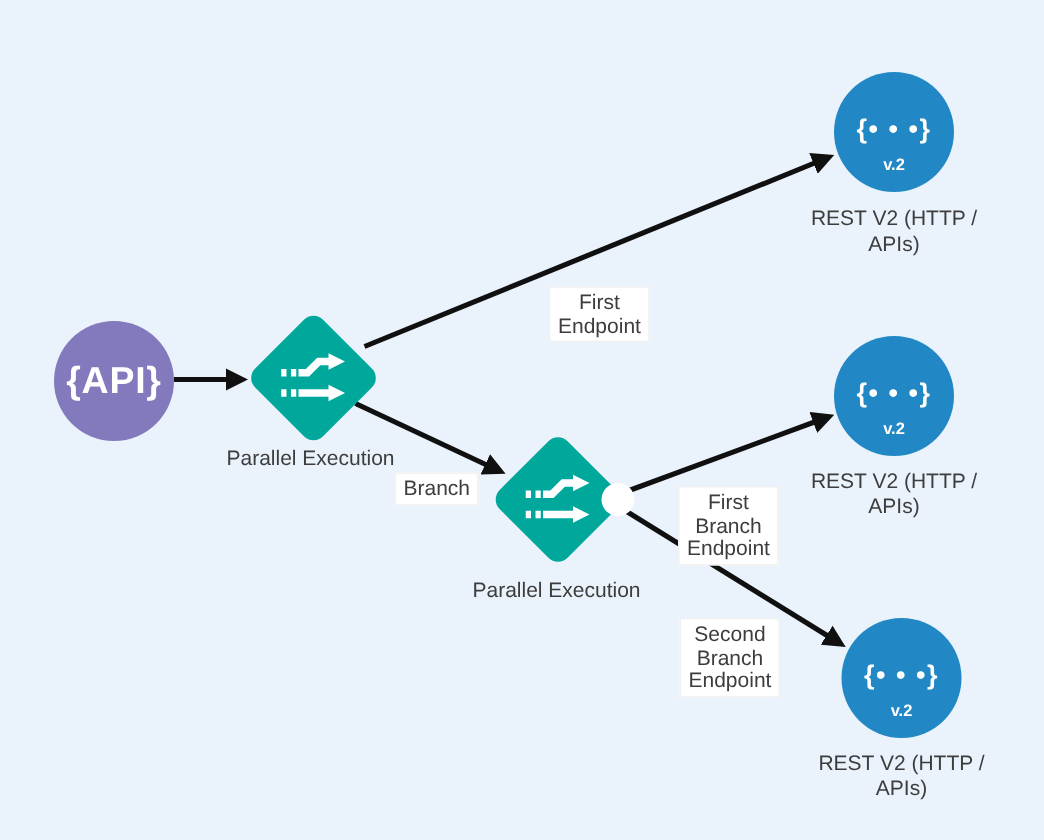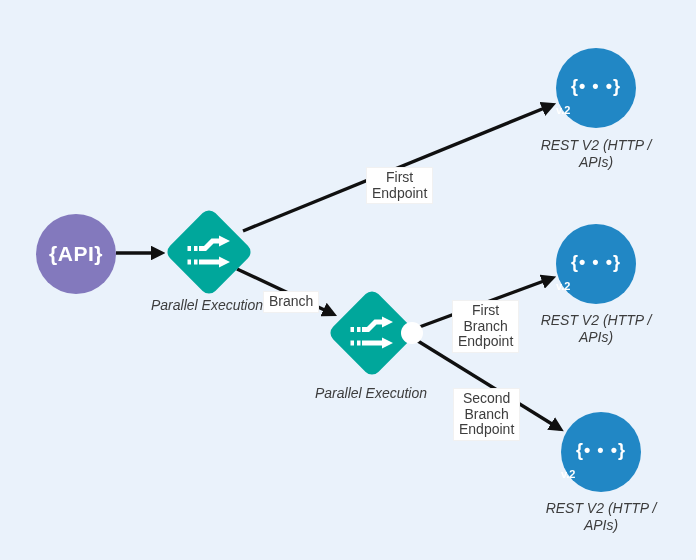--- a/index.html
+++ b/index.html
@@ -15,62 +15,61 @@
   }
   .edges{position:absolute;left:0;top:0;z-index:1;}
   .edge{stroke:var(--edge,#101010);stroke-width:3.4;fill:none;}
   .node{position:absolute;z-index:3;}
   .circle-node{
     width:80px;height:80px;border-radius:50%;
     display:flex;align-items:center;justify-content:center;
     box-sizing:border-box;
   }
   .api-node{background:var(--api-node,#8379bd);}
-  .api-label{color:#fff;font-weight:bold;font-size:21px;letter-spacing:0.5px;}
+  .api-label{color:#fff;font-weight:bold;font-size:25px;letter-spacing:0.5px;}
   .diamond{width:64px;height:64px;}
   .diamond-shape{
     position:absolute;left:0;top:0;width:64px;height:64px;
     background:var(--parallel-node,#00a79b);
     border-radius:9px;
     transform:rotate(45deg);
   }
   .diamond-icon{
     position:absolute;left:50%;top:50%;
     transform:translate(-50%,-50%);
   }
   .rest-node{background:var(--rest-node,#2187c5);position:absolute;}
   .code-braces{
     position:absolute;left:0;top:50%;width:100%;
     transform:translateY(-58%);
     text-align:center;color:#fff;font-weight:800;font-size:18px;
     letter-spacing:1px;white-space:nowrap;
   }
   .version-badge{
     position:absolute;left:0;top:56px;width:100%;
-    color:#fff;font-weight:bold;font-size:11px;
+    text-align:center;color:#fff;font-weight:bold;font-size:11px;
   }
   .port{
     position:absolute;z-index:4;
     width:22px;height:22px;border-radius:50%;
     background:#fff;
   }
   .caption{
     position:absolute;z-index:3;
     color:var(--label-text,#3d3d3d);
     font-size:14px;line-height:16.5px;text-align:center;
     white-space:pre-line;
-    font-style:italic;
   }
   .edge-label{
     position:absolute;z-index:2;
     background:var(--label-bg,#ffffff);
     border:1px solid #f1f1f1;
     color:var(--label-text,#3d3d3d);
     font-size:14px;line-height:15.5px;text-align:center;
-    padding:2px 5px;white-space:pre-line;
+    padding:2px 5px;white-space:pre-line;margin-top:24px;
   }
 </style>
 </head>
 <body>
 
 <div class="canvas">
 
   <svg class="edges" width="696" height="560">
     <defs>
       <marker id="arrow" viewBox="0 0 10 10" refX="7" refY="5" markerWidth="4.4" markerHeight="4.4" markerUnits="strokeWidth" orient="auto-start-reverse">

